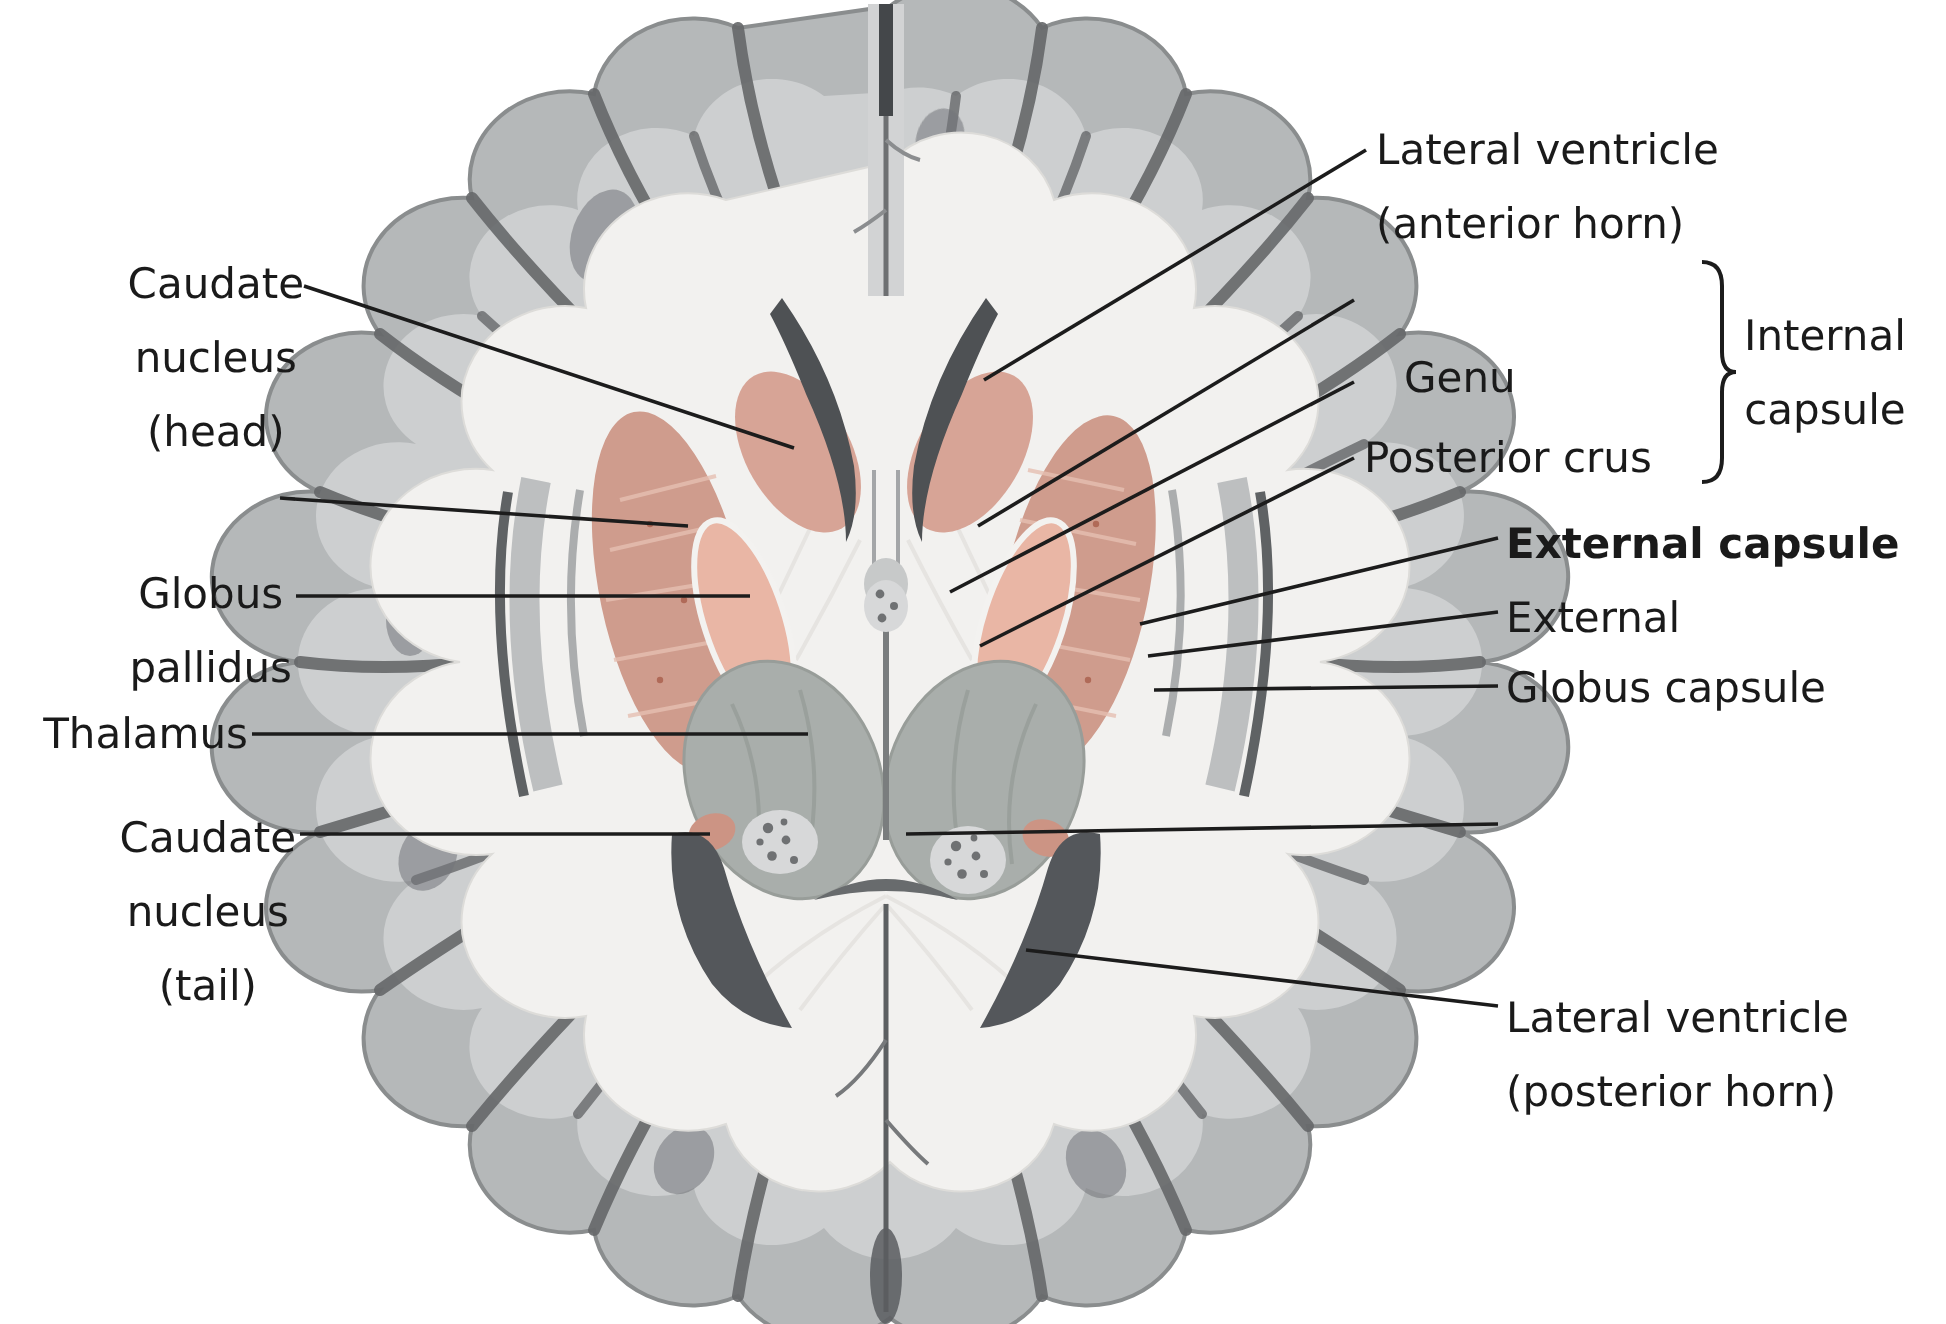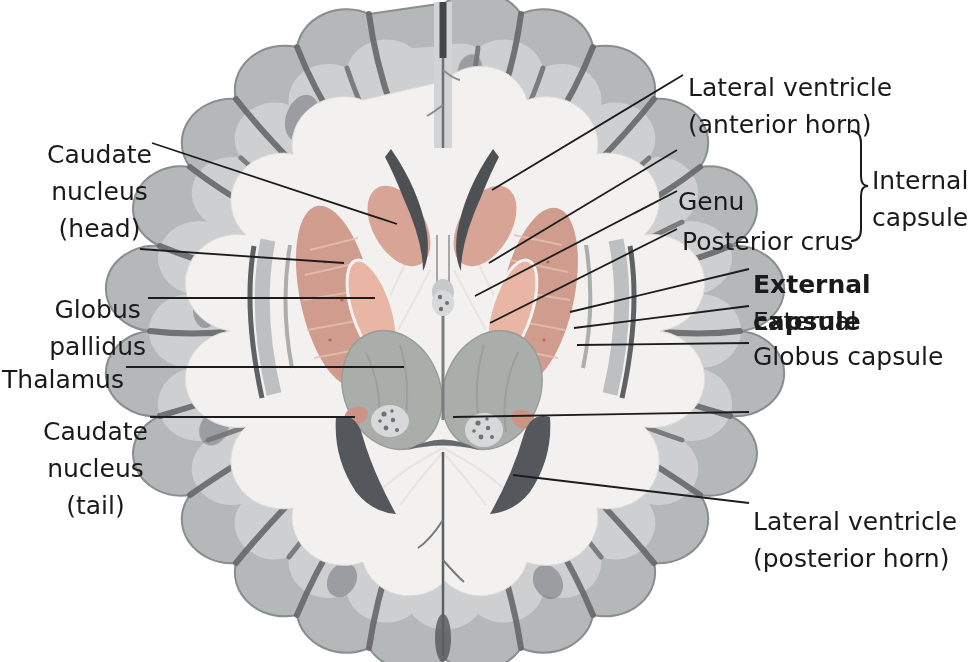--- a/index.html
+++ b/index.html
@@ -1,20 +1,20 @@
 <!DOCTYPE html>
 <html style="--background: #ffffff; --cortex: #b5b8b9; --gyri: #cdcfd0; --sulcus: #66686a; --white-matter: #f2f1ef; --putamen: #cf9c8d; --globus-pallidus: #e9b6a5; --caudate: #d7a496; --caudate-tail: #cc9484; --thalamus: #a9aeab; --ventricle: #4e5154; --leader-line: #1c1c1c; --label-text: #1a1a1a;"><head>
 <meta charset="utf-8">
 <style>
   html,body{margin:0;padding:0;background:#fff;}
   #stage{position:relative;width:973px;height:662px;background:var(--background,#fff);overflow:hidden;
          font-family:"DejaVu Sans","Liberation Sans",sans-serif;}
   #brain-svg{position:absolute;left:0;top:0;}
-  .label{position:absolute;font-size:25px;line-height:37px;color:var(--label-text,#1a1a1a);
-         white-space:pre-line;margin-top:12px;}
+  .label{position:absolute;font-size:21px;line-height:37px;color:var(--label-text,#1a1a1a);
+         white-space:pre-line;}
   .ra{text-align:center;}
 </style>
 </head>
 <body>
 
 <div id="stage">
 
 <svg id="brain-svg" width="973" height="662" viewBox="0 0 973 662">
 
   <g>
@@ -244,21 +244,21 @@
 (head)</div>
 <div class="label ra" style="right:827px;top:279px;">Globus
 pallidus</div>
 <div class="label ra" style="right:849px;top:349px;">Thalamus</div>
 <div class="label ra" style="right:825px;top:401px;">Caudate
 nucleus
 (tail)</div>
 
 <div class="label" style="left:688px;top:57px;">Lateral ventricle
 (anterior horn)</div>
-<div class="label" style="left:678px;top:171px;">Genu</div>
+<div class="label" style="left:702px;top:171px;">Genu</div>
 <div class="label" style="left:682px;top:211px;">Posterior crus</div>
 <div class="label" style="left:872px;top:150px;text-align:center;">Internal
 capsule</div>
 <div class="label" style="left:753px;top:254px;font-weight:bold;">External capsule</div>
 <div class="label" style="left:753px;top:291px;">External</div>
 <div class="label" style="left:753px;top:326px;">Globus capsule</div>
 <div class="label" style="left:753px;top:491px;">Lateral ventricle
 (posterior horn)</div>
 
 </div>

